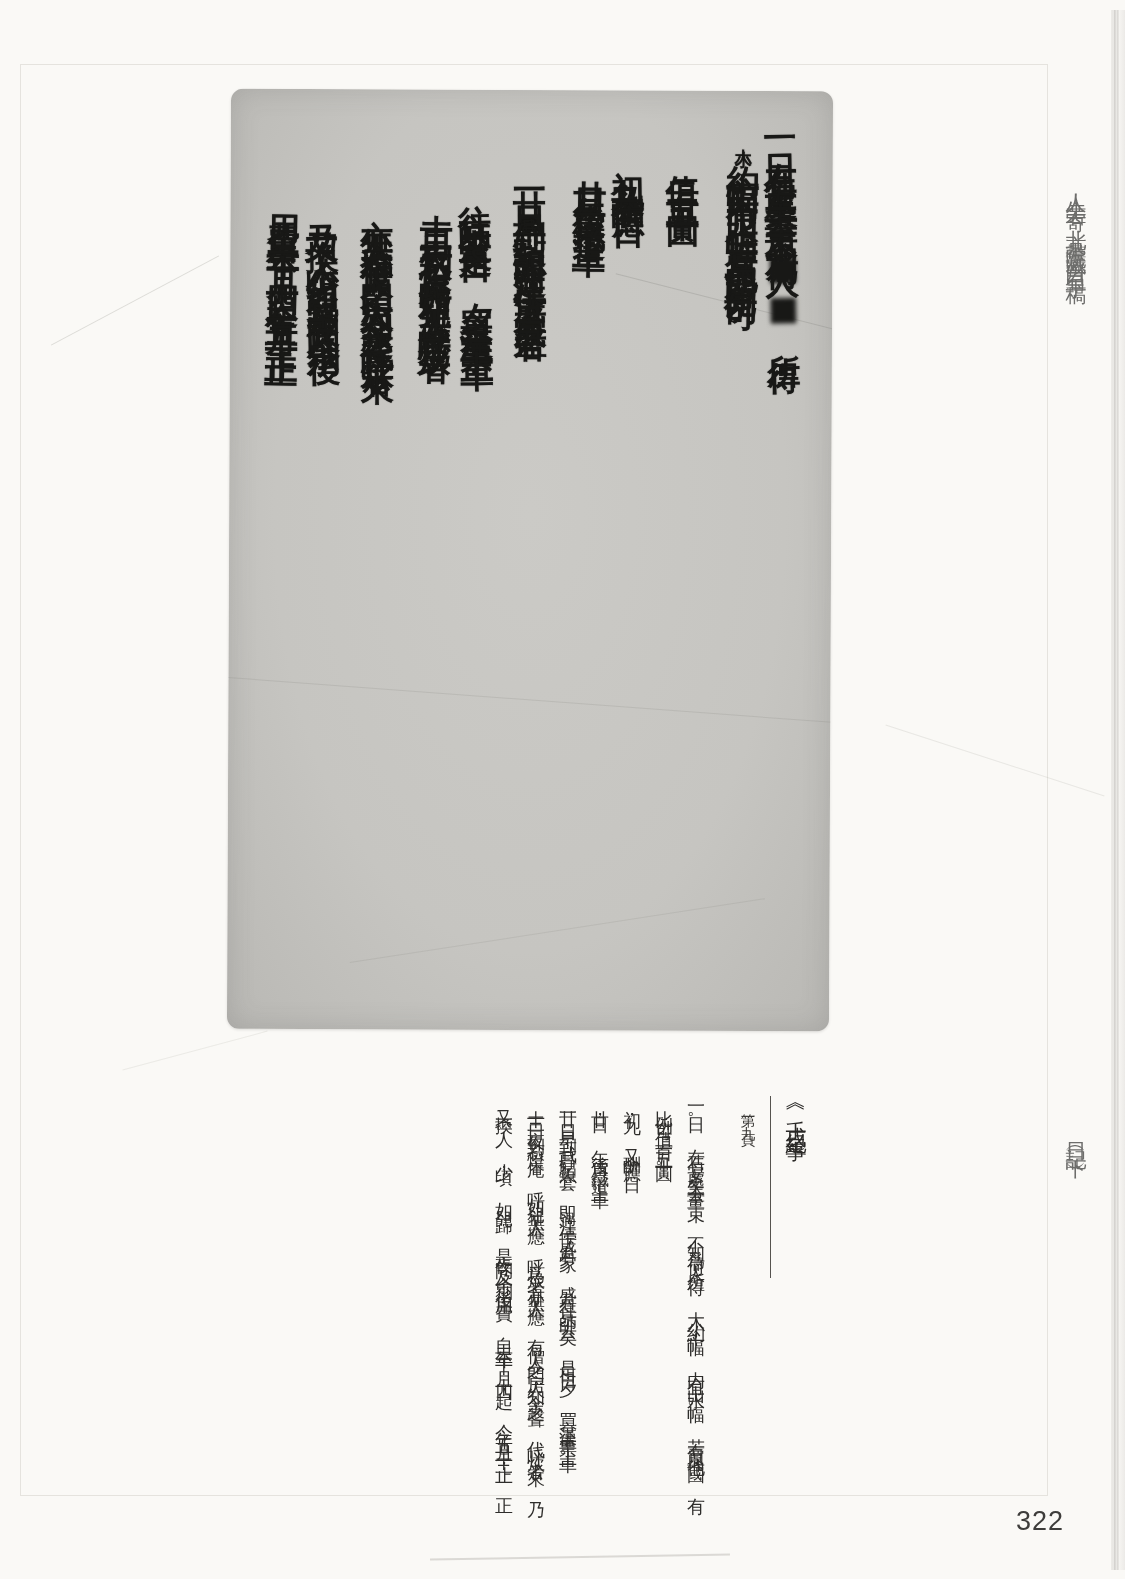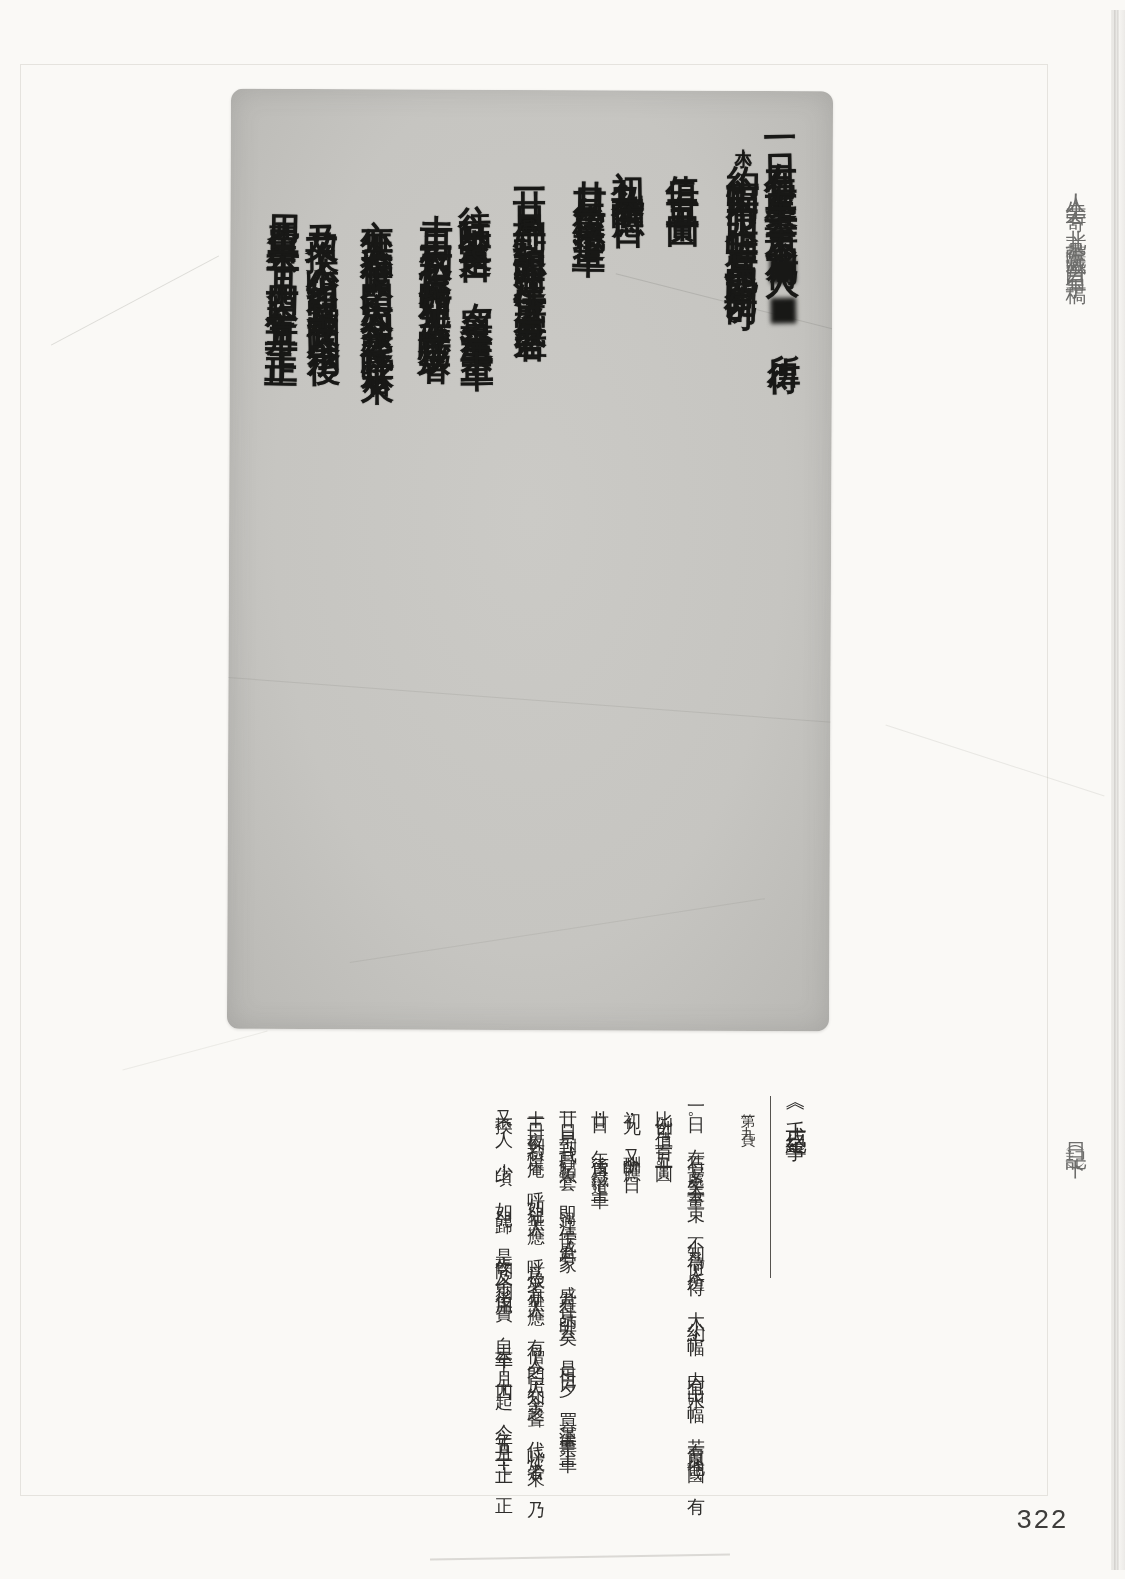--- a/index.html
+++ b/index.html
@@ -92,21 +92,21 @@
     color:#3a3936;
   }
   .transcription p {
     font-size:18px; letter-spacing:7px; line-height:32px;
     text-align:start;
   }
 
   .folio {
     position:absolute; left:1016px; top:1506px;
     font-size:27px; color:#3e3d3b; letter-spacing:1px;
-    font-family:Liberation Mono, monospace;
+    font-family:Liberation Sans, sans-serif;
   }
 </style>
 </head>
 <body>
 
 <div class="scan-frame"></div>
 <div class="page-edge"></div>
 <div class="scratch s1"></div>
 <div class="scratch s2"></div>
 <div class="scratch s3"></div>

